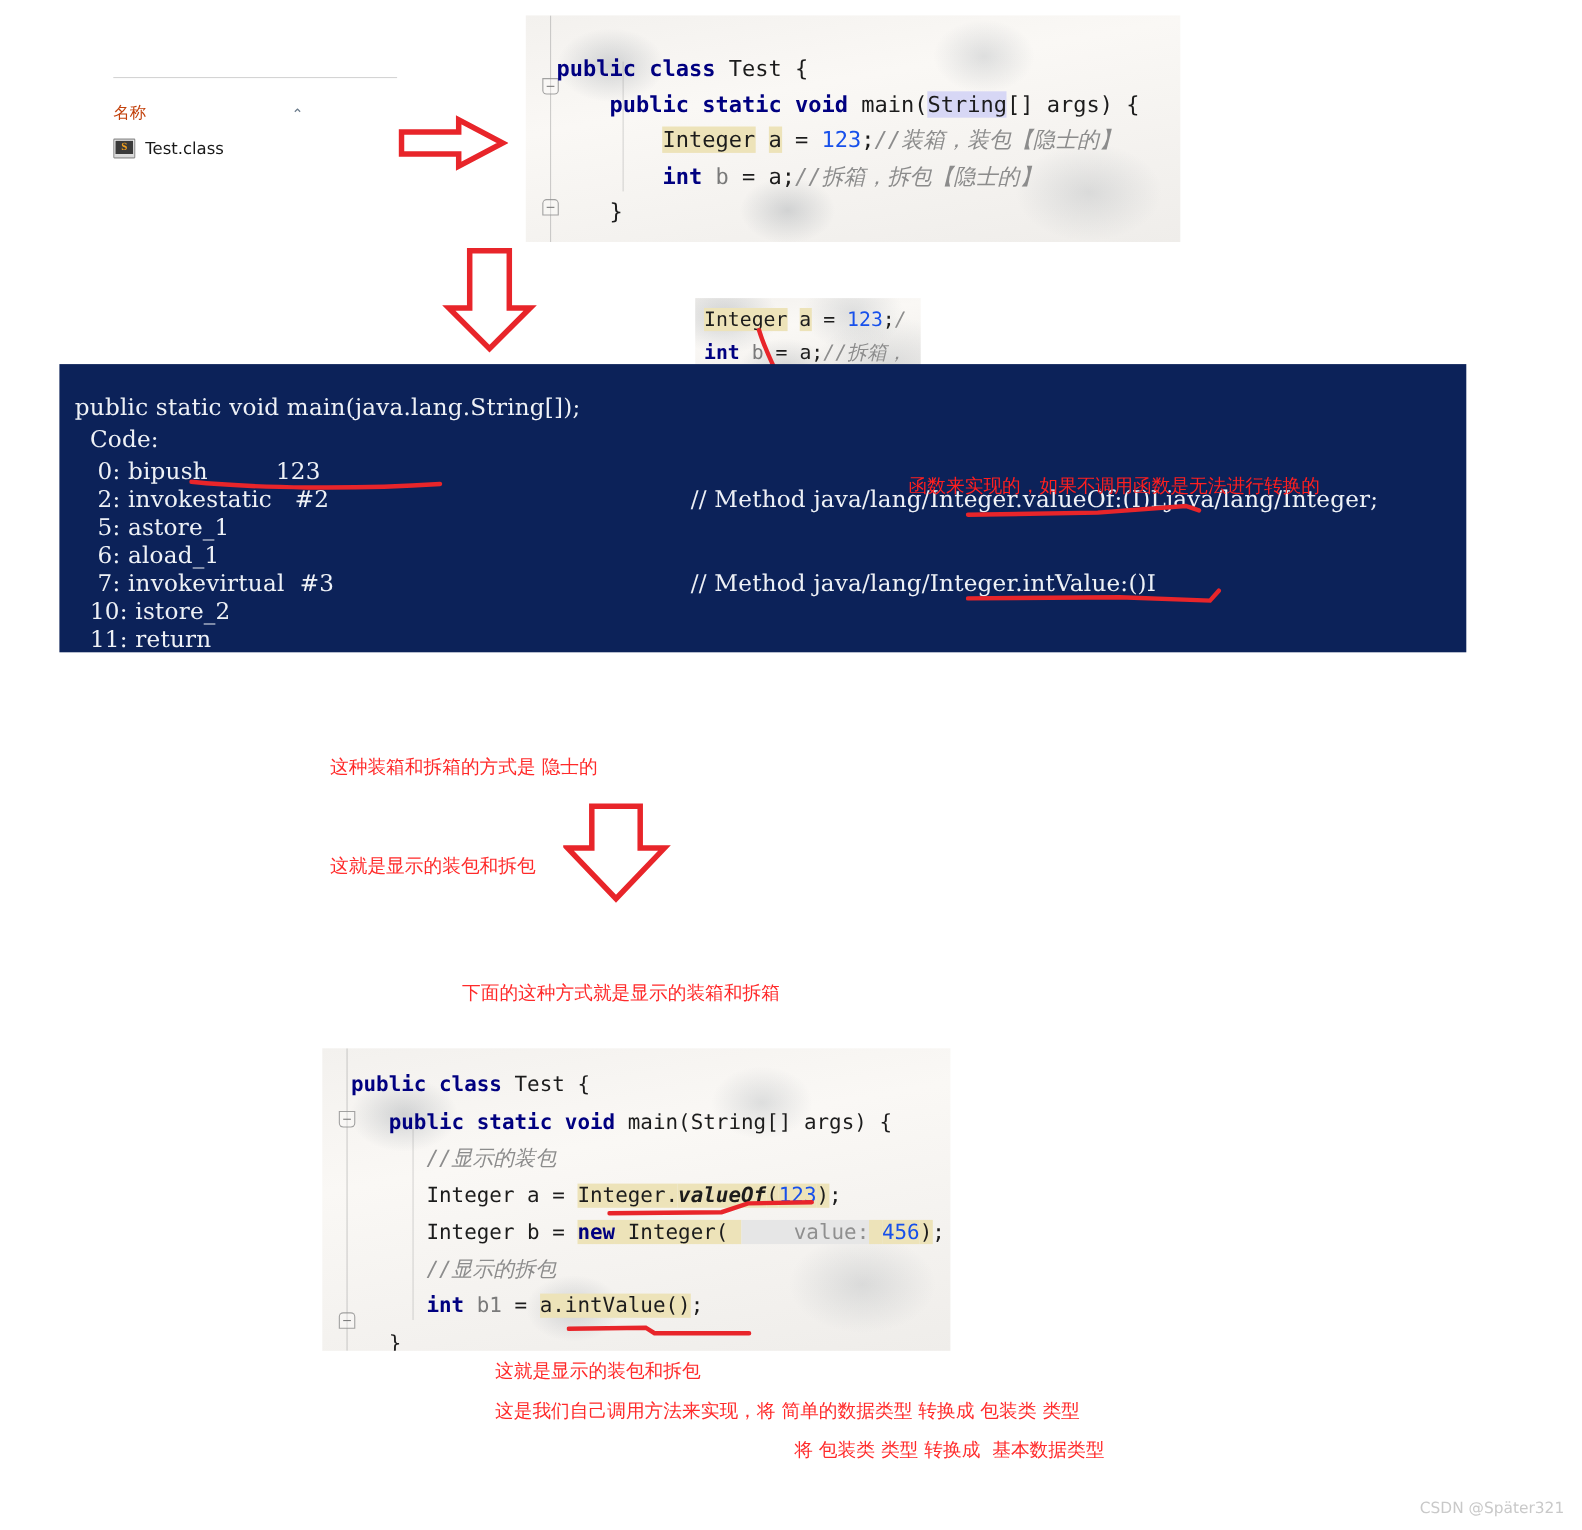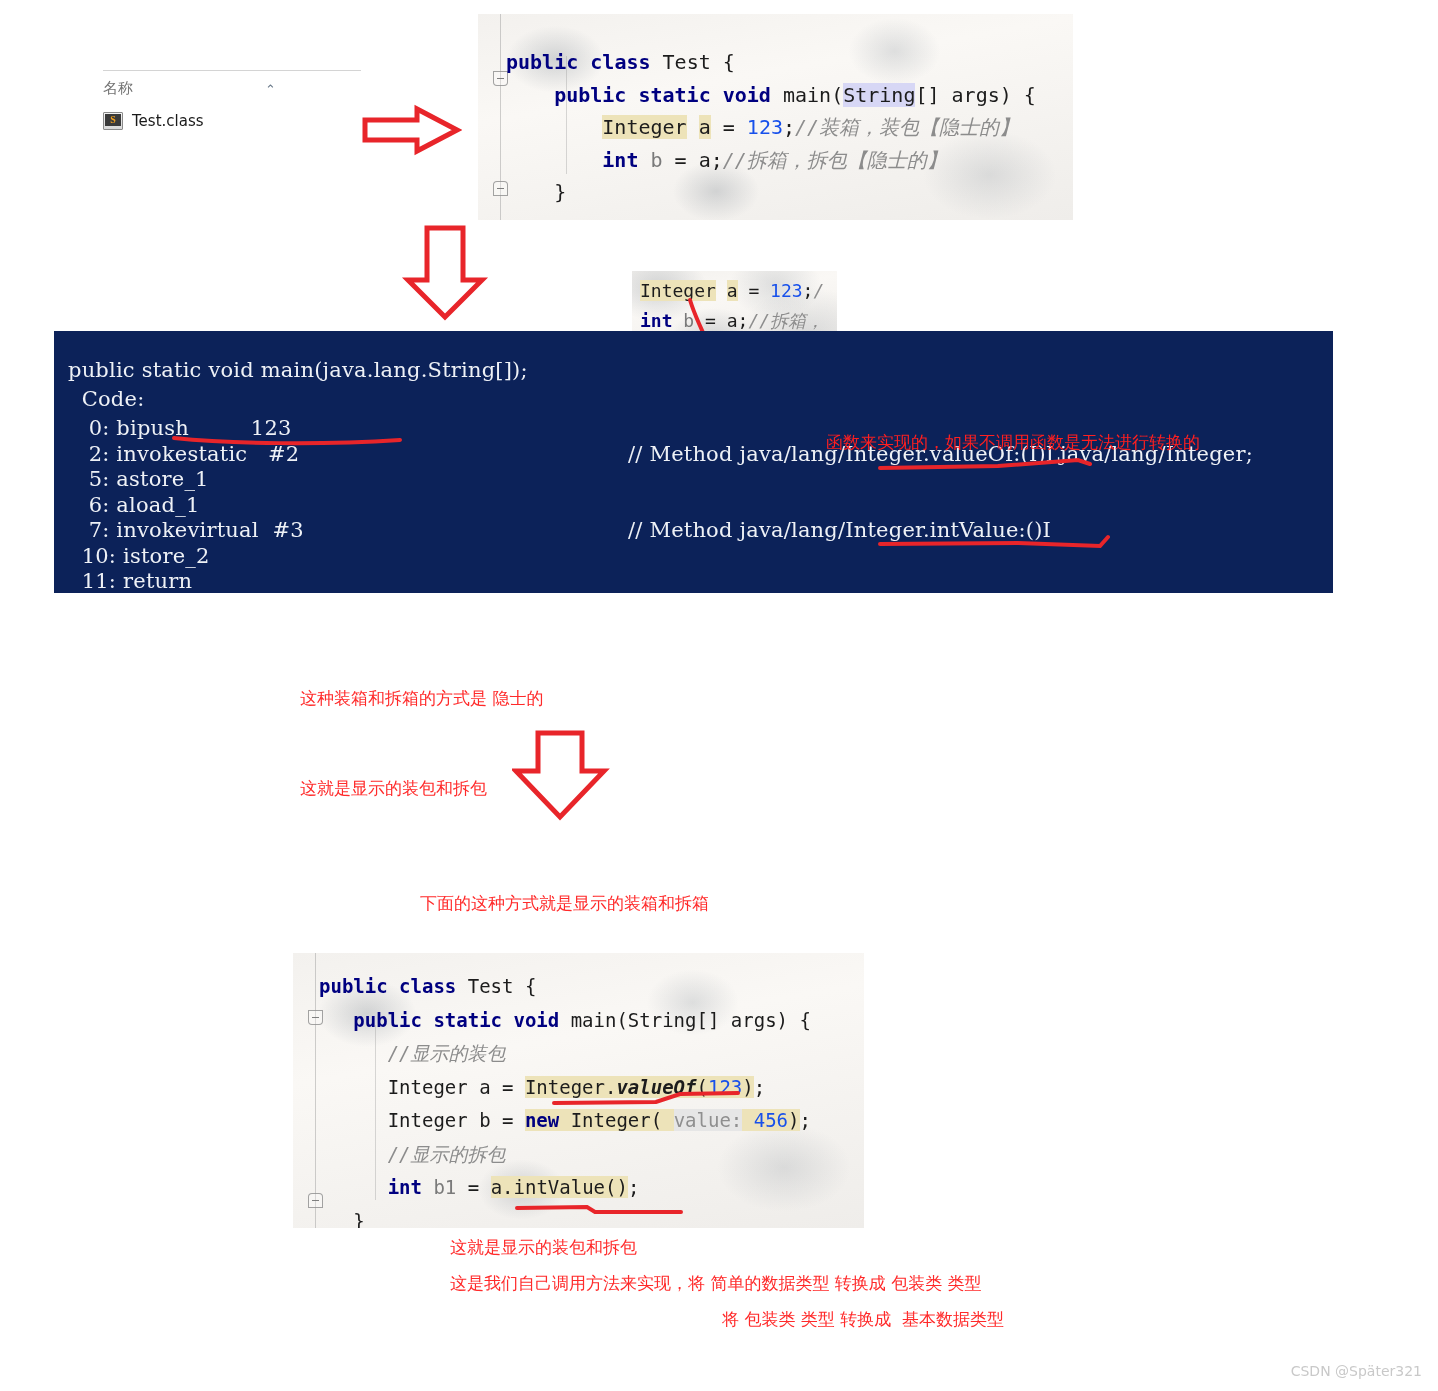--- a/index.html
+++ b/index.html
@@ -7,21 +7,21 @@
     width:1438px;height:1391px;position:relative;background:#ffffff;
     font-family:"Liberation Sans","DejaVu Sans",sans-serif;
     overflow:hidden;
   }
   .abs{position:absolute;}
 
   
   #explorer{left:103px;top:70px;width:258px;}
   #explorer .sep{height:1px;background:#d4d4d4;width:258px;}
   #explorer .colhdr{
-    margin-top:8px;font-size:15px;color:#737373;
+    margin-top:22px;font-size:15px;color:#c2410c;
     font-family:"DejaVu Sans",sans-serif;
   }
   #explorer .sortcaret{
     position:absolute;left:162px;top:4px;font-size:13px;color:#6b7b8b;
     line-height:1;
   }
   #explorer .filerow{margin-top:14px;display:flex;align-items:center;gap:9px;}
   #explorer .filename{
     font-size:15px;color:#1a1a1a;
     font-family:"DejaVu Sans",sans-serif;
@@ -76,21 +76,21 @@
     font-family:"DejaVu Sans Mono","Liberation Mono",monospace;
     white-space:pre;position:absolute;
   }
   .kw{color:#000080;font-weight:bold;}
   .plain{color:#1c1c1c;}
   .var{color:#7a7a7a;}
   .num{color:#1750eb;}
   .cmt{color:#8c8c8c;font-style:italic;}
   .hl{background:#ede3b9;}
   .hlp{background:#d7d7f5;}
-  .param{background:#e6e6e6;color:#8f8f8f;}
+  .param{background:#e6e6e6;color:#8f8f8f;padding-left:48px;}
   .ital{font-style:italic;font-weight:bold;}
 
   
   #bytecode{
     left:54px;top:331px;width:1279px;height:262px;background:#0c2259;
   }
   #bytecode .btxt{
     position:absolute;color:#eef1f6;white-space:pre;
     font-family:"DejaVu Serif","Liberation Serif",serif;
     font-size:21px;letter-spacing:.2px;

